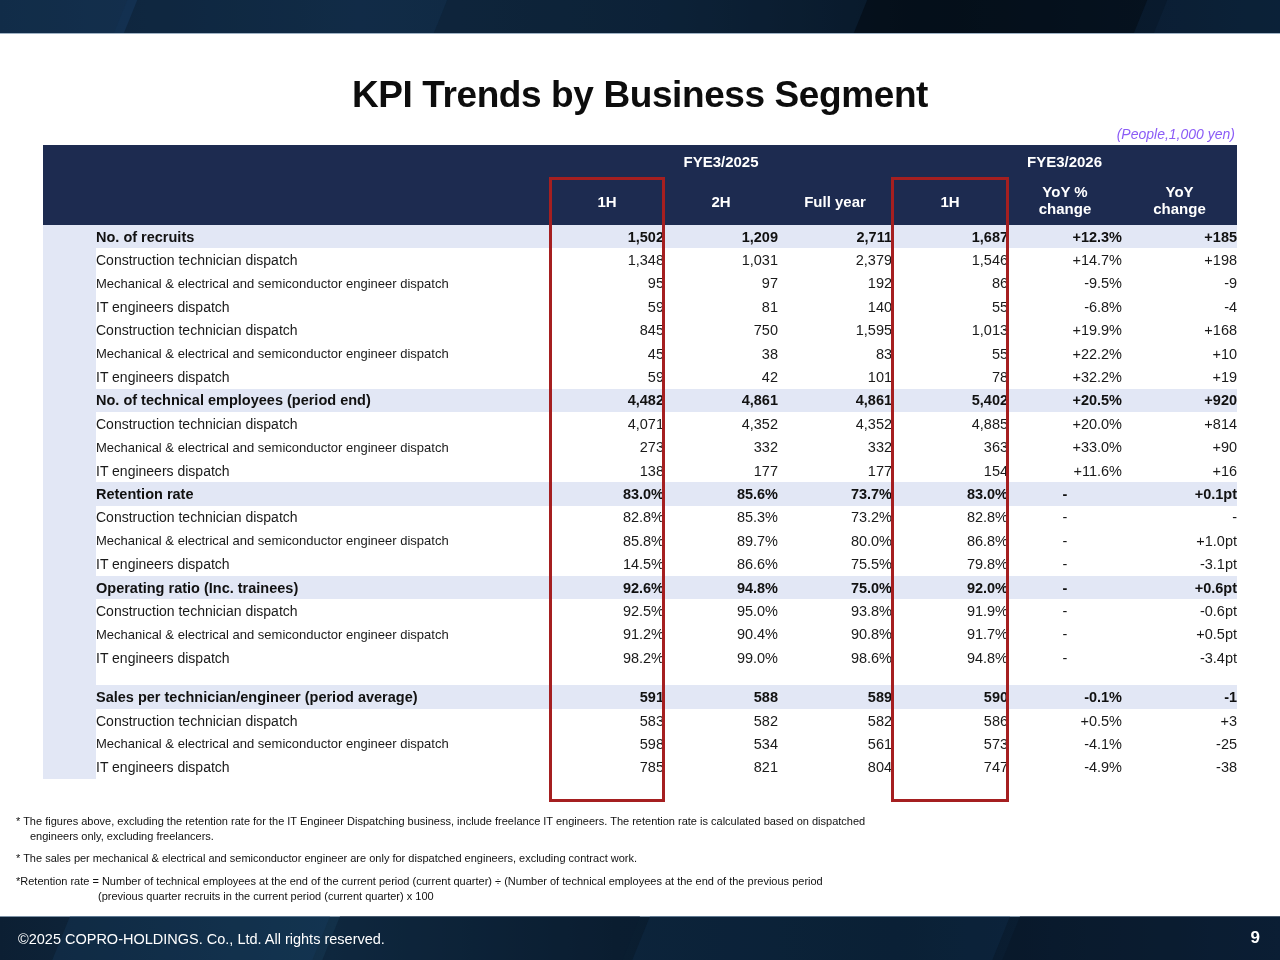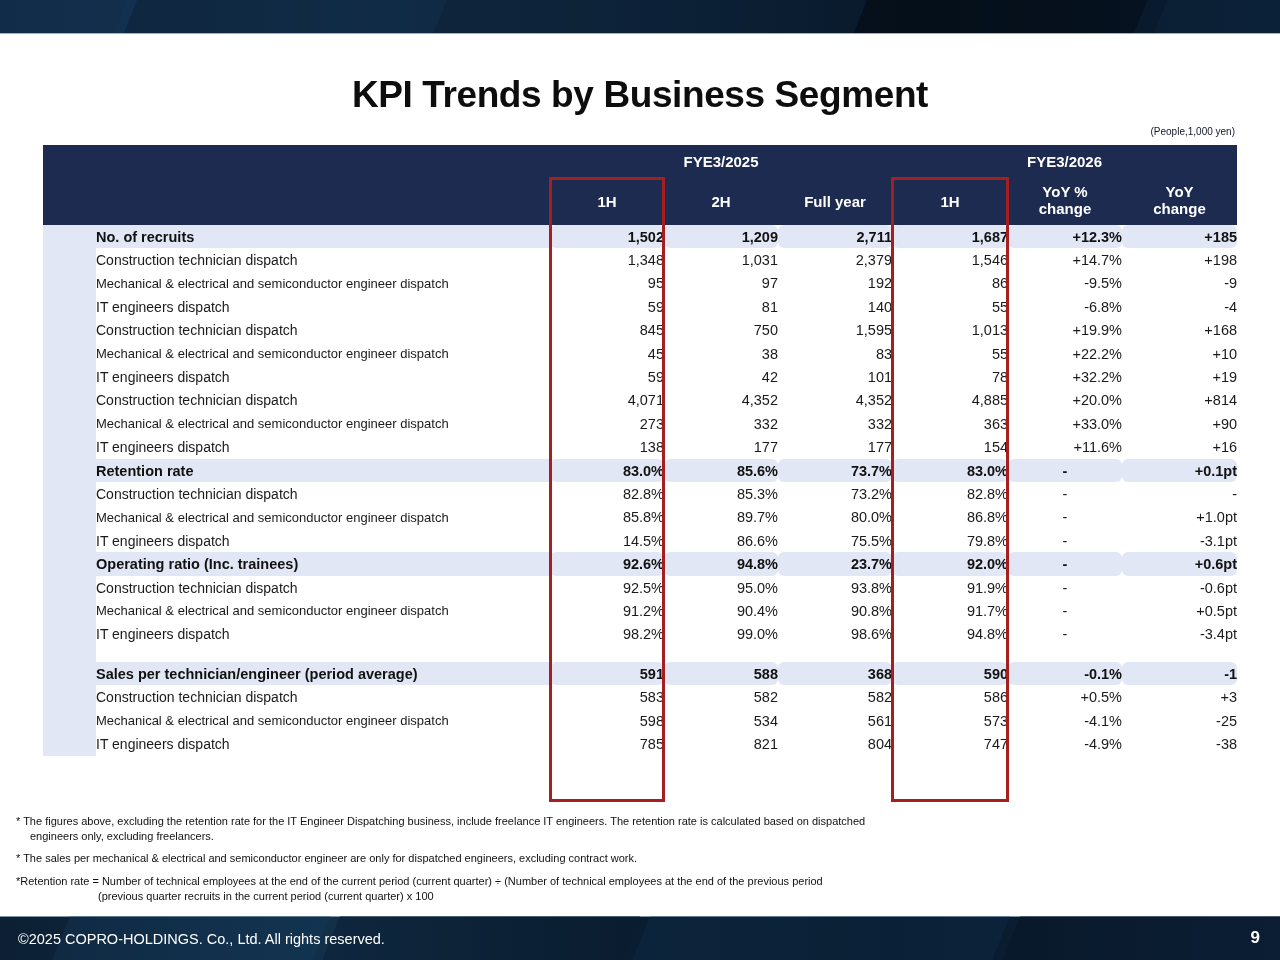--- a/index.html
+++ b/index.html
@@ -40,21 +40,21 @@
   .page-title {
     position: absolute; left: 0; top: 74px; width: 1280px;
     text-align: center;
     font-size: 37px; font-weight: bold; letter-spacing: -0.4px;
     color: #0d0d0d;
   }
 
   
   .unit-note {
     position: absolute; right: 45px; top: 126px;
-    font-size: 10px; color: #0f172a;
+    font-size: 14px; color: #8b5cf6; font-style: italic;
   }
 
   
   #kpi-table {
     position: absolute; left: 43px; top: 145px;
     width: 1194px;
     border-collapse: collapse;
     table-layout: fixed;
     font-size: 13.5px;
   }
@@ -96,21 +96,21 @@
   tr.grp td.label { font-size: 14.5px; font-weight: bold; }
   tr.sub td.label { padding-left: 58px; font-size: 14px; }
   tr.sub td.label.small { font-size: 13px; }
 
   td.num {
     text-align: right;
     padding-right: 12px;
     font-size: 14.5px;
     white-space: nowrap;
   }
-  tr.grp td.num { font-weight: bold; border-radius: 6px; }
+  tr.grp td.num { font-weight: bold; }
   td.dash { text-align: center; padding-right: 0; padding-left: 32px; }
 
   tbody tr td { height: 23.4px; }
   tr.rowline td { border-bottom: 1px solid #e9eaf0; }
   tr.sectionend td { border-bottom: 1px solid #d9dbe3; }
 
   .tbl-topline td { border-top: 1px solid #ffffff; margin-top: 8px; }
 
   
   .redbox {
@@ -274,20 +274,30 @@
         <tr class="sub sectionend">
           <td class="idx"></td>
           <td class="label">IT engineers dispatch</td>
           <td class="num">59</td>
           <td class="num">42</td>
           <td class="num">101</td>
           <td class="num">78</td>
           <td class="num">+32.2%</td>
           <td class="num">+19</td>
         </tr>
+        <tr class="grp rowline">
+          <td class="idx"></td>
+          <td class="label">No. of technical employees (period end)</td>
+          <td class="num">4,482</td>
+          <td class="num">4,861</td>
+          <td class="num">4,861</td>
+          <td class="num">5,402</td>
+          <td class="num">+20.5%</td>
+          <td class="num">+920</td>
+        </tr>
         <tr class="sub rowline">
           <td class="idx"></td>
           <td class="label">Construction technician dispatch</td>
           <td class="num">4,071</td>
           <td class="num">4,352</td>
           <td class="num">4,352</td>
           <td class="num">4,885</td>
           <td class="num">+20.0%</td>
           <td class="num">+814</td>
         </tr>
@@ -349,21 +359,21 @@
           <td class="num">75.5%</td>
           <td class="num">79.8%</td>
           <td class="num dash">-</td>
           <td class="num">-3.1pt</td>
         </tr>
         <tr class="grp rowline">
           <td class="idx"></td>
           <td class="label">Operating ratio (Inc. trainees)</td>
           <td class="num">92.6%</td>
           <td class="num">94.8%</td>
-          <td class="num">23.7%</td>
+          <td class="num">75.0%</td>
           <td class="num">92.0%</td>
           <td class="num dash">-</td>
           <td class="num">+0.6pt</td>
         </tr>
         <tr class="sub rowline">
           <td class="idx"></td>
           <td class="label">Construction technician dispatch</td>
           <td class="num">92.5%</td>
           <td class="num">95.0%</td>
           <td class="num">93.8%</td>
@@ -399,21 +409,21 @@
           <td class="num white"></td>
           <td class="num white"></td>
           <td class="num white"></td>
           <td class="num white"></td>
         </tr>
         <tr class="grp rowline">
           <td class="idx"></td>
           <td class="label">Sales per technician/engineer (period average)</td>
           <td class="num">591</td>
           <td class="num">588</td>
-          <td class="num">368</td>
+          <td class="num">589</td>
           <td class="num">590</td>
           <td class="num">-0.1%</td>
           <td class="num">-1</td>
         </tr>
         <tr class="sub rowline">
           <td class="idx"></td>
           <td class="label">Construction technician dispatch</td>
           <td class="num">583</td>
           <td class="num">582</td>
           <td class="num">582</td>

